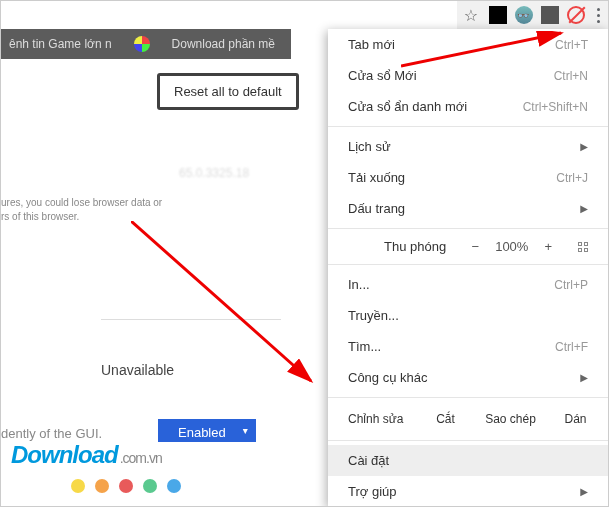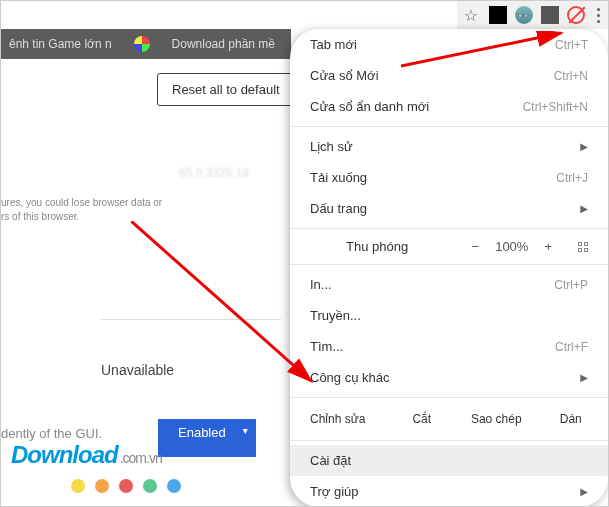--- a/index.html
+++ b/index.html
@@ -13,36 +13,36 @@
 .ext2::after { content: "👓"; font-size: 10px; }
 .ext3 { background: #555; width: 18px; height: 18px; }
 .ext4 { width: 18px; height: 18px; border: 2px solid #e44; border-radius: 50%; position: relative; }
 .ext4::after { content: ""; position: absolute; width: 2px; height: 22px; background: #e44; transform: rotate(45deg); top: -4px; left: 7px; }
 .menu-btn { display: flex; flex-direction: column; gap: 3px; padding: 4px; cursor: pointer; }
 .menu-btn span { width: 3px; height: 3px; background: #5f6368; border-radius: 50%; }
 
 .bookmarks { position: absolute; top: 28px; left: 0; height: 30px; background: #5c5c5c; color: #ddd; display: flex; align-items: center; padding: 0 8px; font-size: 12px; gap: 22px; width: 290px; }
 .bm-icon { width: 16px; height: 16px; border-radius: 50%; background: conic-gradient(#e44 0 90deg, #4e4 90deg 180deg, #44e 180deg 270deg, #ee4 270deg); }
 
-.reset-btn { position: absolute; top: 72px; left: 156px; padding: 8px 14px; border: 1px solid #404040; background: #fff; border-radius: 3px; font-size: 13px; color: #333; }
+.reset-btn { position: absolute; top: 72px; left: 156px; padding: 8px 14px; border: 3px solid #404040; background: #fff; border-radius: 3px; font-size: 13px; color: #333; }
 
 .blur-text { position: absolute; top: 165px; left: 178px; color: #ddd; font-size: 12px; filter: blur(1px); }
 .warn-text { position: absolute; top: 195px; left: 0; color: #888; font-size: 10px; line-height: 1.4; width: 280px; }
 .unavail { position: absolute; top: 318px; left: 100px; color: #444; font-size: 14px; border-top: 1px solid #ddd; padding-top: 42px; width: 180px; }
 .gui-text { position: absolute; top: 425px; left: 0; color: #888; font-size: 13px; }
 
-.enabled-btn { position: absolute; top: 418px; left: 157px; background: #2962d9; color: #fff; padding: 6px 30px 17px 20px; font-size: 13px; position: absolute; }
+.enabled-btn { position: absolute; top: 418px; left: 157px; background: #2962d9; color: #fff; padding: 6px 30px 2px 20px; font-size: 13px; position: absolute; }
 .enabled-btn::after { content: "▾"; position: absolute; right: 8px; font-size: 10px; }
 
 .logo { position: absolute; top: 440px; left: 10px; font-family: 'Arial Black', sans-serif; font-size: 24px; font-weight: 900; font-style: italic; color: #0099dd; letter-spacing: -1px; }
 .logo .com { font-size: 14px; color: #888; font-style: normal; font-weight: normal; margin-left: 2px; }
 .dots { position: absolute; top: 478px; left: 70px; display: flex; gap: 10px; }
 .dots span { width: 14px; height: 14px; border-radius: 50%; }
 
-.menu { position: absolute; top: 28px; right: 0; width: 318px; background: #fff; box-shadow: -2px 2px 10px rgba(0,0,0,0.3); font-size: 13px; color: #333; border-radius: 29px; }
+.menu { position: absolute; top: 28px; right: 0; width: 280px; background: #fff; box-shadow: -2px 2px 10px rgba(0,0,0,0.3); font-size: 13px; color: #333; }
 .menu-item { display: flex; justify-content: space-between; align-items: center; padding: 8px 20px; cursor: pointer; }
 .menu-item:hover, .menu-item.hover { background: #eee; }
 .menu-item .shortcut { color: #999; font-size: 12px; }
 .menu-item .arrow { color: #666; font-size: 10px; }
 .sep { height: 1px; background: #e5e5e5; margin: 4px 0; }
 .zoom-row { display: flex; align-items: center; padding: 6px 20px; margin-left: 36px; }
 .zoom-row .lbl { flex: 1; }
 .zoom-row .zc { display: flex; align-items: center; gap: 16px; color: #555; }
 .zoom-row .fs { display: flex; flex-direction: column; gap: 2px; margin-left: 10px; }
 .zoom-row .fs span { display: flex; gap: 2px; }

